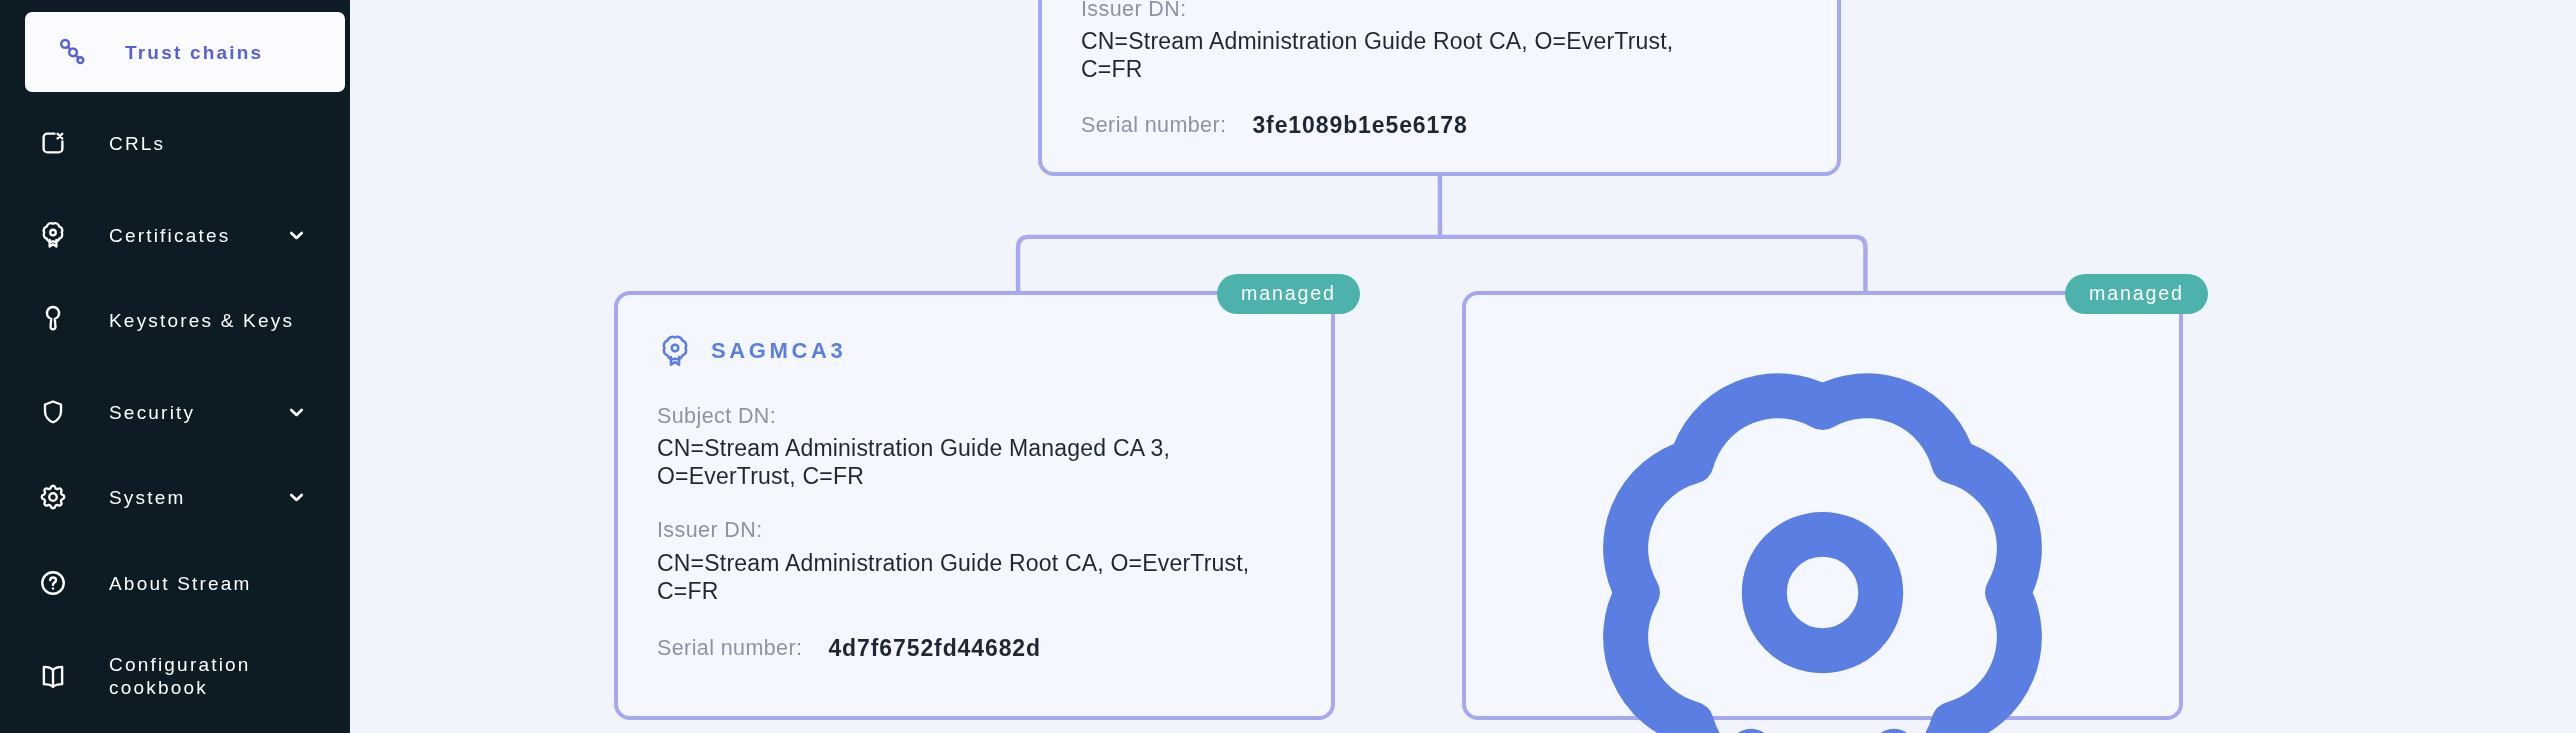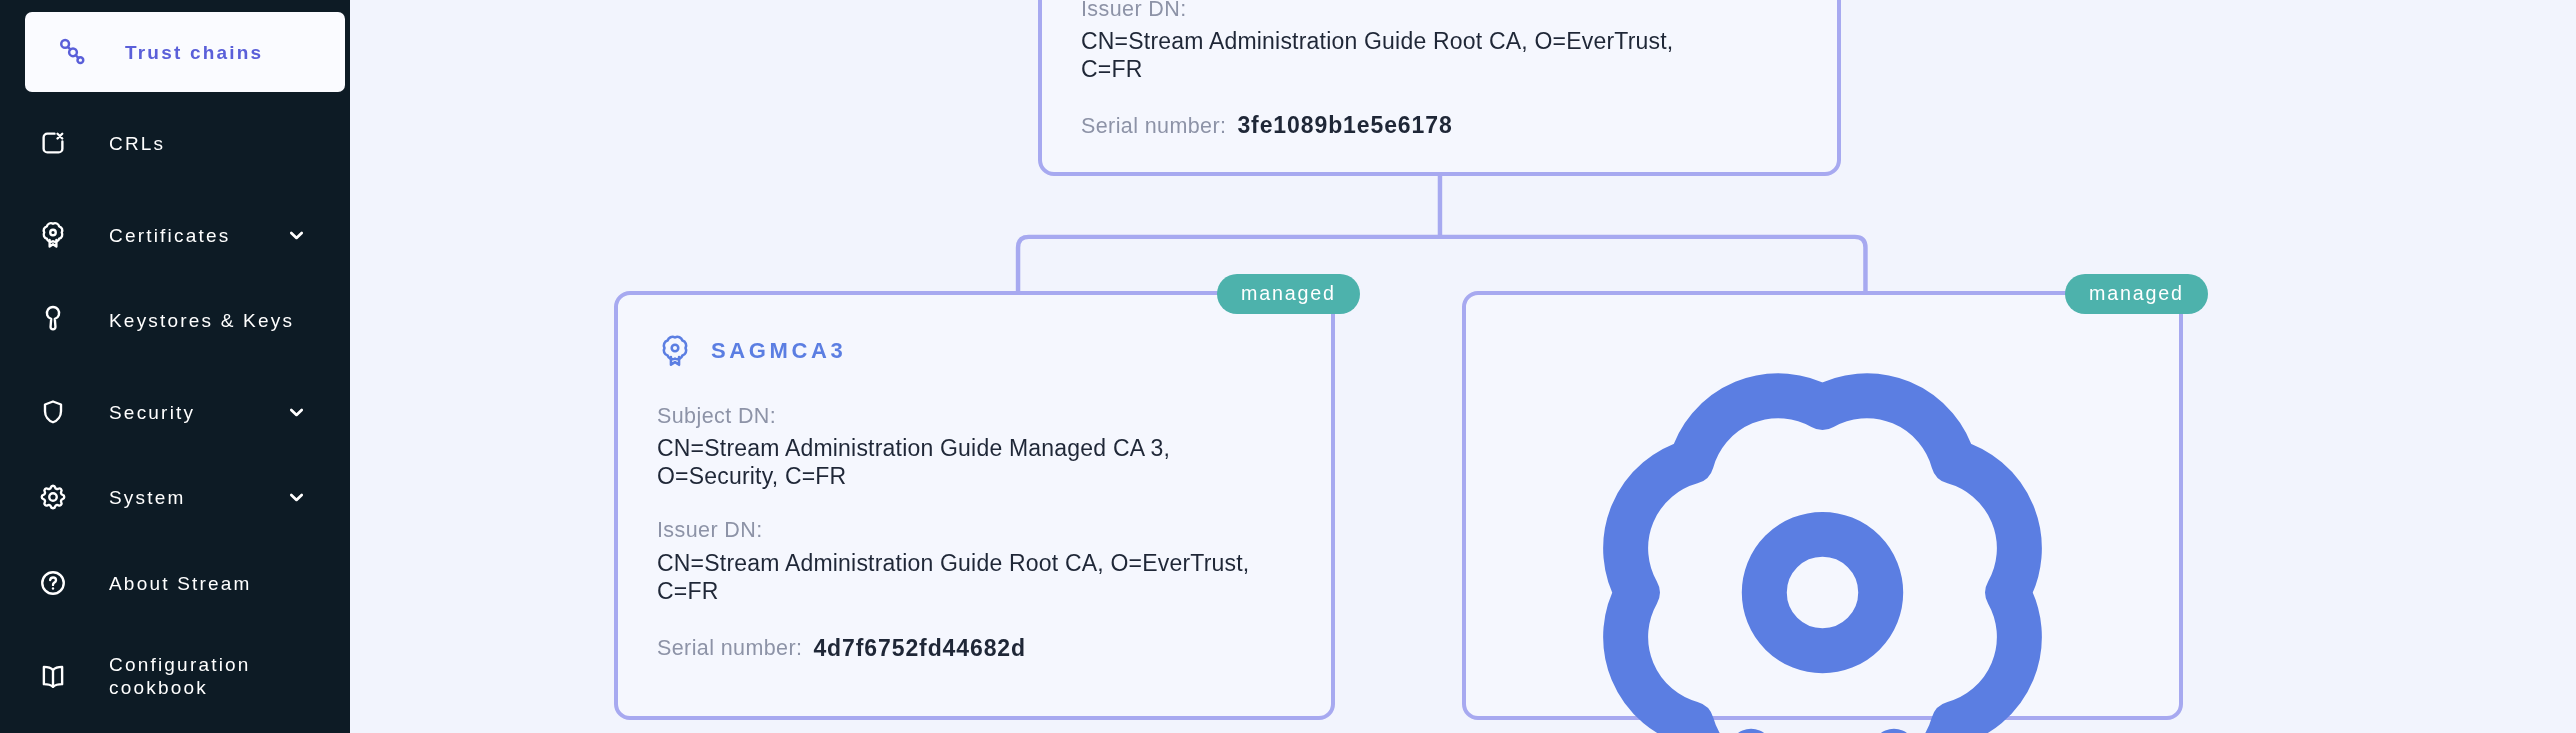--- a/index.html
+++ b/index.html
@@ -40,21 +40,21 @@
   .card-child{width:721px;top:291px;height:429px;padding:0 39px;}
   .card-left{left:614px;}
   .card-right{left:1462px;}
 
   .badge{position:absolute;top:-21.5px;left:599px;height:40px;display:inline-flex;align-items:center;
          padding:0 24px;background:var(--badge);border-radius:20.6px;color:#fff;font-size:19.7px;
          letter-spacing:1.8px;z-index:8;}
 
   .f-label{font-size:21.5px;line-height:26px;letter-spacing:0.4px;color:var(--label);}
   .f-value{font-size:23px;line-height:28px;letter-spacing:0.2px;color:var(--value);margin-top:5.4px;}
-  .serial-row{display:flex;align-items:center;gap:11px;}
+  .serial-row{display:flex;align-items:flex-start;gap:26px;}
   .serial-row .sv{font-size:23px;font-weight:600;letter-spacing:0.9px;color:var(--value);}
 
   .card-root .serial-row{margin-top:29px;}
 
   .title-row{display:flex;align-items:center;gap:18px;margin-top:38px;}
   .ca-icon{width:36px;height:36px;color:var(--title);flex:0 0 auto;}
   .ca-icon svg{width:100%;height:100%;display:block;}
   .ca-title{font-size:22px;font-weight:700;letter-spacing:3.6px;color:var(--title);white-space:nowrap;}
 
   .card-left .m-sub{margin-top:34px;}
@@ -196,21 +196,21 @@
         <path d="M12 3 A3.4 3.4 0 0 1 16.95 5.05 A3.4 3.4 0 0 1 19 10 A3.4 3.4 0 0 1 16.95 14.95 A3.4 3.4 0 0 1 12 17 A3.4 3.4 0 0 1 7.05 14.95 A3.4 3.4 0 0 1 5 10 A3.4 3.4 0 0 1 7.05 5.05 A3.4 3.4 0 0 1 12 3 Z"></path>
         <circle cx="12" cy="10" r="2.2"></circle>
         <path d="M9.3 16 L9.3 21.2 L12 19.4 L14.7 21.2 L14.7 16"></path>
       </svg>
     </span>
     <span class="ca-title">SAGMCA3</span>
   </div>
   <div class="f-label m-sub">Subject DN:</div>
   <div class="f-value">
     <div>CN=Stream Administration Guide Managed CA 3,</div>
-    <div>O=Security, C=FR</div>
+    <div>O=EverTrust, C=FR</div>
   </div>
   <div class="f-label m-iss">Issuer DN:</div>
   <div class="f-value">
     <div>CN=Stream Administration Guide Root CA, O=EverTrust,</div>
     <div>C=FR</div>
   </div>
   <div class="serial-row">
     <span class="f-label">Serial number:</span>
     <span class="sv">4d7f6752fd44682d</span>
   </div>

